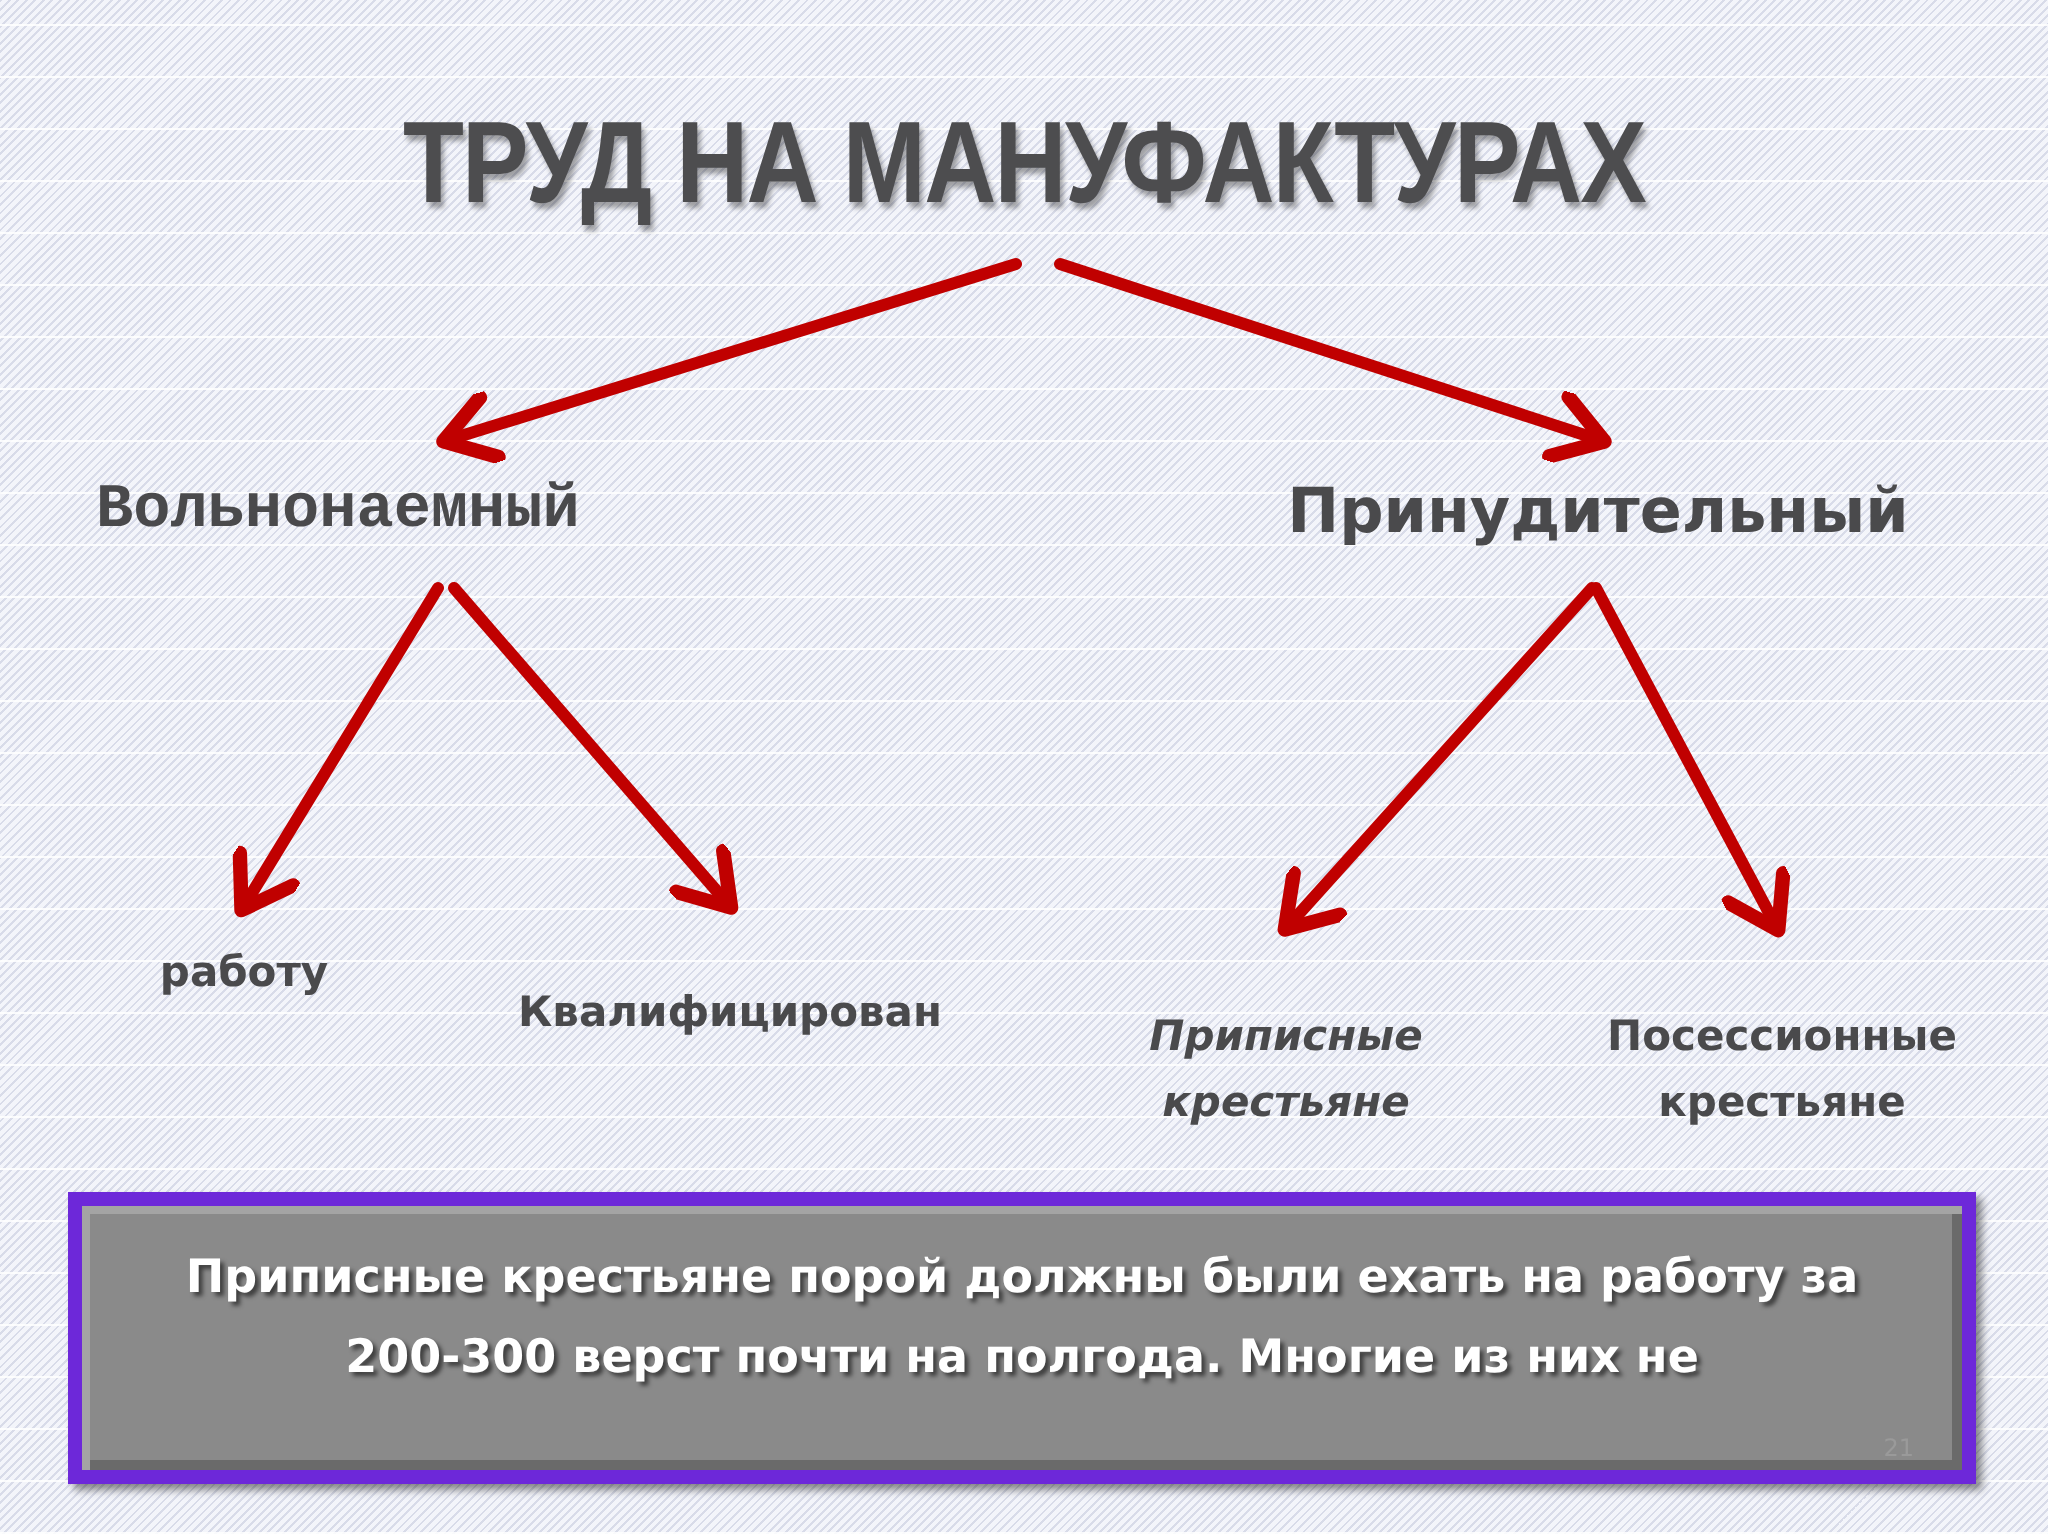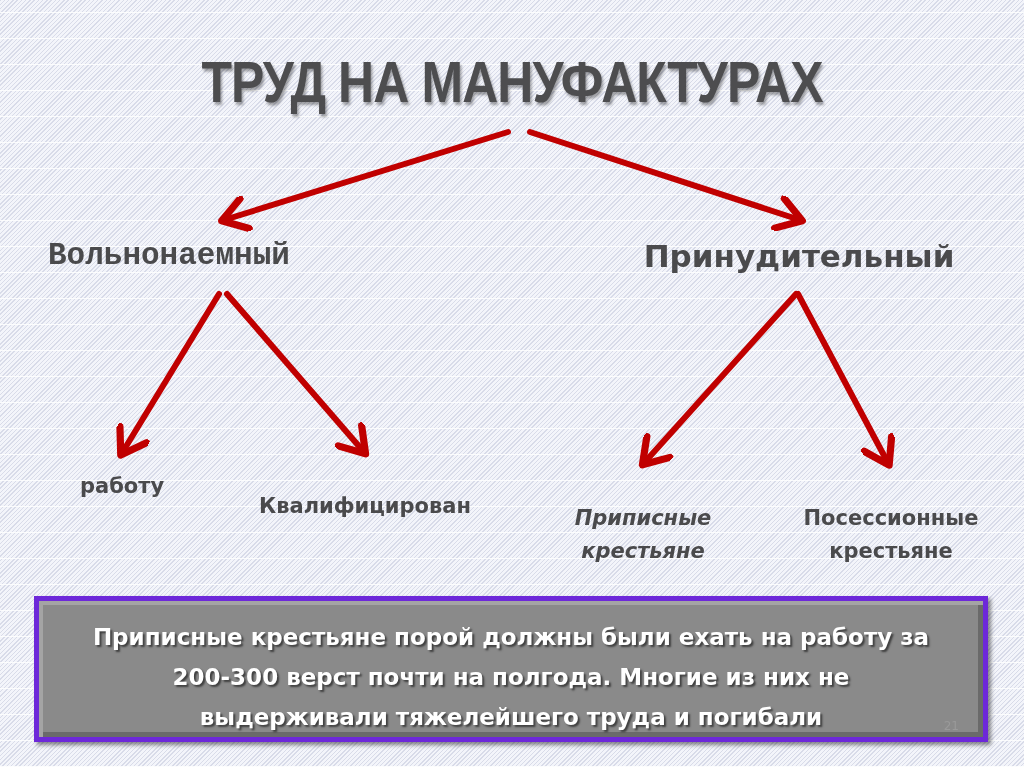--- a/index.html
+++ b/index.html
@@ -21,21 +21,21 @@
   .node {
     position: absolute; color: #4a4a4c; font-weight: bold; text-align: center;
     font-family: "DejaVu Sans", sans-serif;
   }
   .lvl1 { font-size: 31px; top: 238px; }
   .lvl2 { font-size: 21px; line-height: 33px; }
   svg.arrows { position: absolute; left: 0; top: 0; }
   .note {
     position: absolute; left: 34px; top: 596px; width: 954px; height: 146px;
     background: #8a8a8a;
-    border: 5px solid #6d28d9;
+    border: 7px solid #6d28d9;
     box-shadow: inset 4px 4px 0 #a4a4a4, inset -5px -5px 0 #6a6a6a, 3px 3px 4px rgba(0,0,0,0.45);
     box-sizing: border-box;
   }
   .note-text {
     position: absolute; left: 0; top: 16px; width: 100%; text-align: center;
     color: #ffffff; font-weight: bold; font-size: 23px; line-height: 40px;
     text-shadow: 2px 2px 2px rgba(0,0,0,0.55);
   }
   .page-num {
     position: absolute; right: 24px; bottom: 4px; font-size: 12px; color: #9a9a9a; margin-left: 36px;
@@ -80,16 +80,15 @@
 
 <div class="node lvl2" style="left:776px; width:230px; top:502px;">
   <div>Посессионные</div>
   <div>крестьяне</div>
 </div>
 
 <div class="note">
   <div class="note-text">
     <div>Приписные крестьяне порой должны были ехать на работу за</div>
     <div>200-300 верст почти на полгода. Многие из них не</div>
-    <div>выдерживали тяжелейшего труда и погибали</div>
   </div>
   <div class="page-num">21</div>
 </div>
 
 </body></html>

